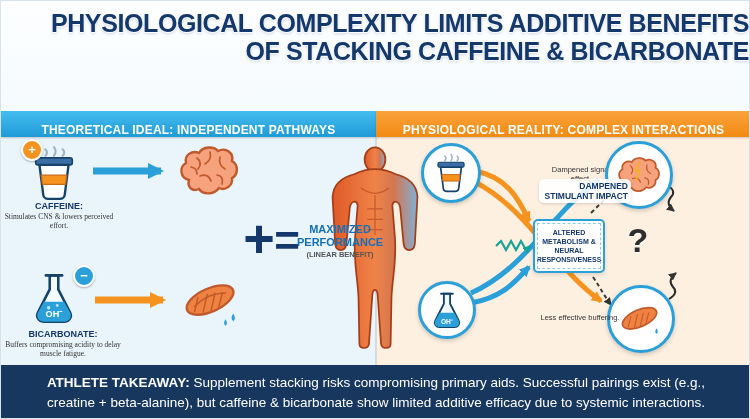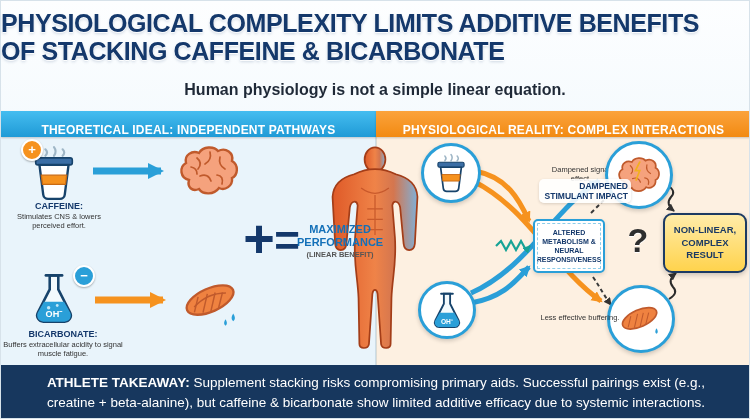--- a/index.html
+++ b/index.html
@@ -1,19 +1,19 @@
 <!DOCTYPE html>
 <html><head>
 <meta charset="utf-8">
 <style>
   html,body{margin:0;padding:0;background:#fff;}
   .canvas{position:relative;width:750px;height:419px;overflow:hidden;
     background:linear-gradient(180deg,#fdfeff 0%,#eef7fc 55%,#e3f1fa 100%);
     font-family:"Liberation Sans",sans-serif;border:1px solid #d7e2ea;box-sizing:border-box;}
-  .title{position:absolute;top:8px;left:0;width:100%;text-align:left;font-weight:bold;
+  .title{position:absolute;top:8px;left:0;width:100%;text-align:right;font-weight:bold;
     font-size:25px;letter-spacing:-0.4px;color:#14386b;line-height:1.12;
     text-shadow:0 1px 0 rgba(255,255,255,.9),0 2px 3px rgba(20,56,107,.18);}
   .subtitle{position:absolute;top:80px;left:0;width:100%;text-align:center;font-size:16px;
     font-weight:bold;color:#1f2937;}
   .band{position:absolute;top:110px;height:26px;display:flex;align-items:flex-end;justify-content:center;
     color:#fff;font-weight:bold;font-size:12px;letter-spacing:.2px;z-index:5;box-shadow:0 1px 2px rgba(0,0,0,.2);}
   .band-left{left:0;width:375px;background:linear-gradient(180deg,#45bdf0,#1f9ad6);}
   .band-right{left:375px;width:375px;background:linear-gradient(180deg,#fba33c,#f28a12);}
   .main{position:absolute;top:136px;left:0;width:750px;height:228px;}
   .bg-left{position:absolute;left:0;top:0;width:375px;height:100%;background:#e9f4fb;}
@@ -25,21 +25,21 @@
   .icon{z-index:3;}
   .icon-circle{position:absolute;border-radius:50%;background:#fff;border:3px solid #2a9fd8;
     box-shadow:0 2px 4px rgba(0,0,0,.18);display:flex;align-items:center;justify-content:center;z-index:3;}
   .badge{position:absolute;width:18px;height:18px;border-radius:50%;color:#fff;font-weight:bold;
     font-size:13px;line-height:18px;text-align:center;border:2px solid #fff;
     box-shadow:0 1px 2px rgba(0,0,0,.3);z-index:4;}
   .badge-plus{background:#f6921e;}
   .badge-minus{background:#2a9fd8;}
   .caption{position:absolute;text-align:center;z-index:3;}
   .caption .lbl{font-weight:bold;font-size:9px;color:#14386b;display:block;}
-  .caption .desc{font-size:7.5px;color:#333;line-height:1.2;display:block;margin-top:1px;}
+  .caption .desc{font-size:7.5px;color:#333;line-height:1.2;display:block;margin-top:1px;font-family:Liberation Serif, serif;}
   .bigmark{position:absolute;font-weight:bold;color:#14386b;z-index:3;line-height:1;}
   .result-left{position:absolute;left:296px;top:86px;width:86px;text-align:center;z-index:3;}
   .result-left .rl{display:block;font-weight:bold;font-size:11px;color:#1470b8;line-height:1.15;}
   .result-left .rl3{display:block;font-weight:bold;font-size:7.5px;color:#555;margin-top:2px;}
   .box{position:absolute;display:flex;align-items:center;justify-content:center;text-align:center;
     z-index:3;box-sizing:border-box;}
   .box-ph{background:#fff;border:2.5px solid #2a9fd8;border-radius:8px;font-weight:bold;font-size:8.5px;
     color:#14386b;padding:3px 5px;box-shadow:0 2px 4px rgba(0,0,0,.12);line-height:1.25;}
   .box-central{background:#fff;border:2px solid #2a9fd8;outline:1.5px dashed #8ecdea;outline-offset:-5px;
     border-radius:5px;font-weight:bold;font-size:7px;color:#14386b;padding:3px 4px;
@@ -59,21 +59,20 @@
 </style>
 </head>
 <body>
 
 <div class="canvas">
 
   <div class="title">
     <div>PHYSIOLOGICAL COMPLEXITY LIMITS ADDITIVE BENEFITS</div>
     <div>OF STACKING CAFFEINE &amp; BICARBONATE</div>
   </div>
-  <div class="subtitle">Human physiology is not a simple linear equation.</div>
 
   <div class="band band-left">
     <span>THEORETICAL IDEAL: INDEPENDENT PATHWAYS</span>
   </div>
   <div class="band band-right">
     <span>PHYSIOLOGICAL REALITY: COMPLEX INTERACTIONS</span>
   </div>
 
   <div class="main">
     <div class="bg-left"></div>
@@ -157,21 +156,21 @@
         <path d="M16.5 6 h15" stroke="#17436b" stroke-width="2.6" stroke-linecap="round"></path>
         <circle cx="19" cy="36" r="1.6" fill="#bfe6f7"></circle>
           <circle cx="27" cy="34" r="1.3" fill="#bfe6f7"></circle>
         <text x="24" y="45" text-anchor="middle" font-size="8.5" font-weight="bold" fill="#fff">OH⁻</text>
       </svg>
     </div>
     <div class="badge badge-minus" style="left:72px;top:128px;">−</div>
 
     <div class="caption" style="left:0px;top:192px;width:124px;">
       <span class="lbl">BICARBONATE:</span>
-      <span class="desc">Buffers extracellular acidity to signal muscle fatigue.</span>
+      <span class="desc">Buffers compromising acidity to delay muscle fatigue.</span>
     </div>
 
     <div class="abs icon" style="left:178px;top:136px;">
       <svg viewBox="0 0 68 58" width="66" height="56">
         <g transform="rotate(-24 32 28)">
           <ellipse cx="32" cy="28" rx="26" ry="12" fill="#ef8240" stroke="#c05a2c" stroke-width="2.4"></ellipse>
           <path d="M14 28 Q32 20 50 28" stroke="#c05a2c" stroke-width="1.6" fill="none"></path>
           <path d="M12 33 L22 20 M20 37 L32 21 M28 39 L40 23 M36 40 L47 26" stroke="#c05a2c" stroke-width="1.5"></path>
         </g>
         <path d="M56 42 q3.5 5.5 0 8 q-3.5 -2.5 0 -8" fill="#2a9fd8"></path>
@@ -207,21 +206,20 @@
       </svg>
     </div>
 
     <div class="note-strong" style="left:538px;top:42px;width:86px;">DAMPENED STIMULANT IMPACT</div>
 
 
     <div class="box box-central" style="left:532px;top:82px;width:72px;height:54px;">ALTERED METABOLISM &amp; NEURAL RESPONSIVENESS</div>
 
     <div class="question">?</div>
 
-    <div class="box box-result" style="left:662px;top:76px;width:84px;height:60px;">NON-LINEAR, COMPLEX RESULT</div>
 
     <div class="icon-circle" style="left:417px;top:144px;width:52px;height:52px;">
       <svg viewBox="0 0 48 54" width="38" height="42">
         <path d="M20 6 v13 L9 40.5 a5.8 5.8 0 0 0 5.2 8.5 h19.6 a5.8 5.8 0 0 0 5.2 -8.5 L28 19 V6 Z" fill="#f3fafd" stroke="#17436b" stroke-width="2.4"></path>
         <path d="M14.6 30.5 L9 40.5 a5.8 5.8 0 0 0 5.2 8.5 h19.6 a5.8 5.8 0 0 0 5.2 -8.5 L33.4 30.5 Z" fill="#2a9fd8"></path>
         <path d="M16.5 6 h15" stroke="#17436b" stroke-width="2.6" stroke-linecap="round"></path>
         <text x="24" y="45" text-anchor="middle" font-size="8.5" font-weight="bold" fill="#fff">OH⁻</text>
       </svg>
     </div>
 

